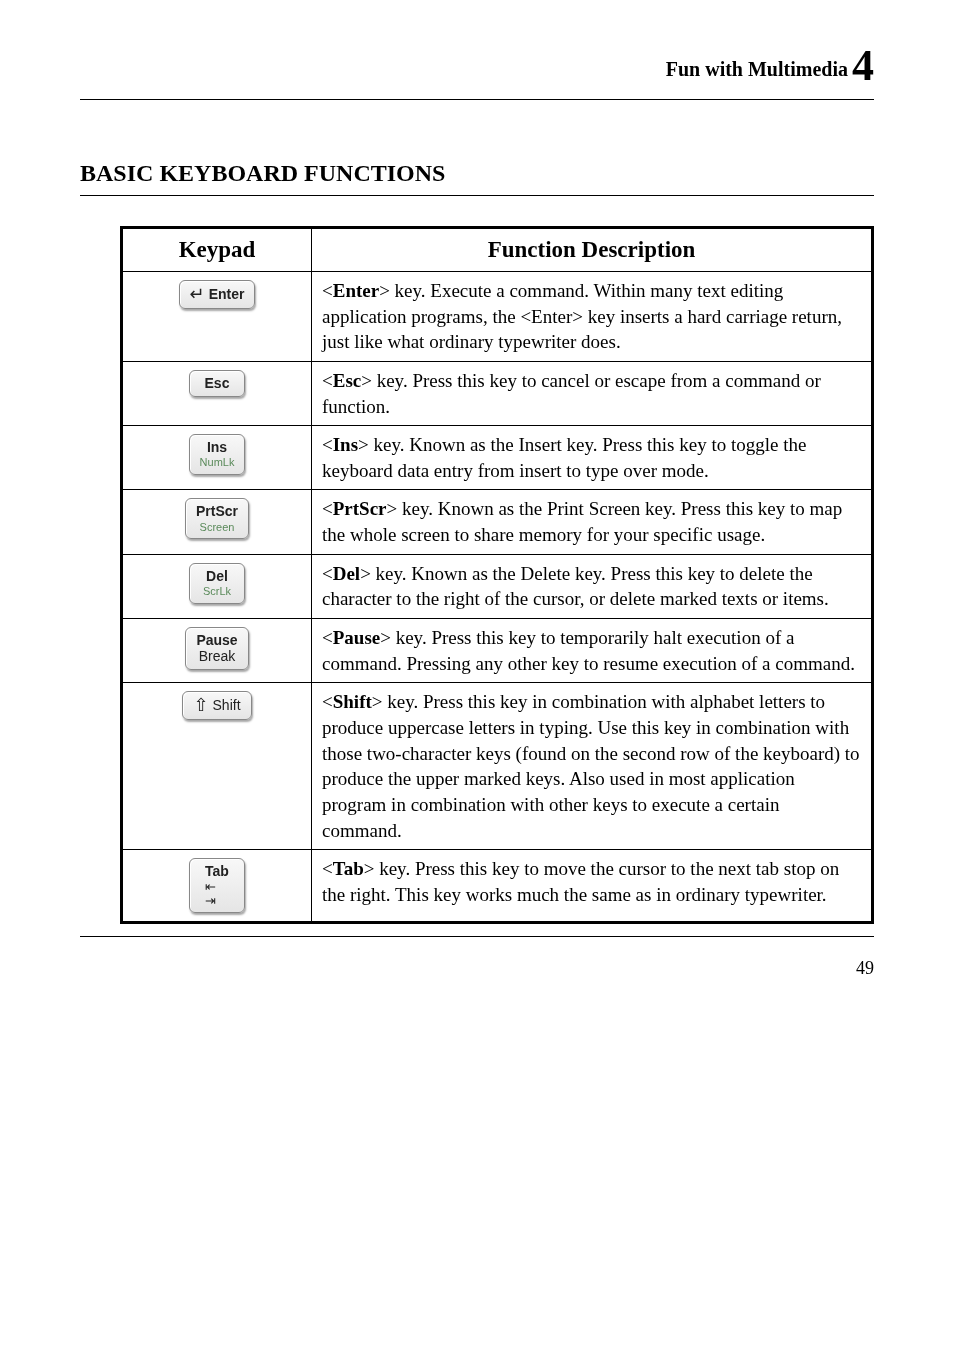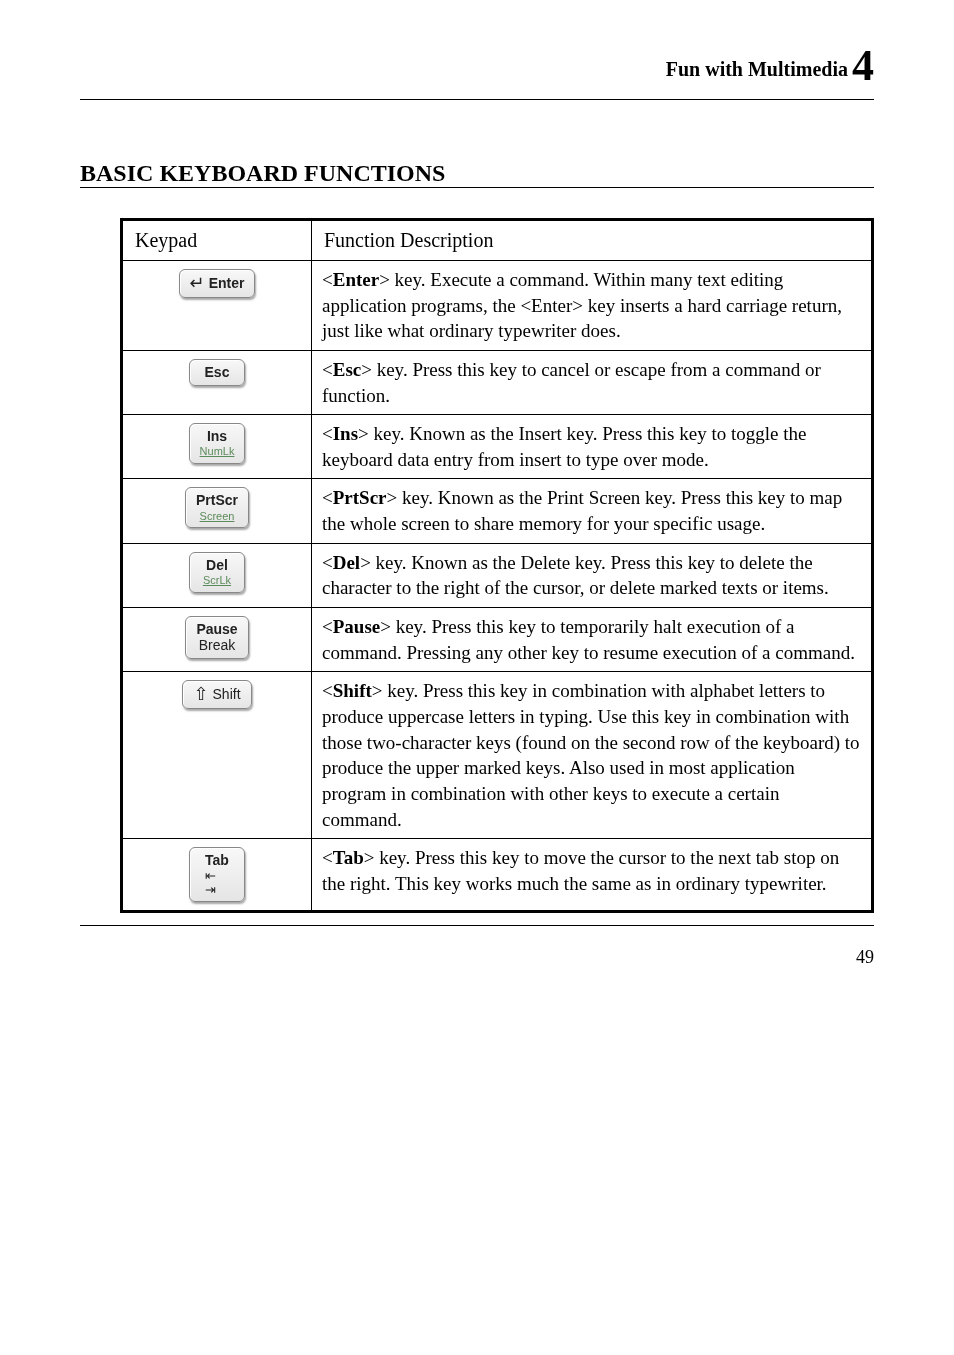--- a/index.html
+++ b/index.html
@@ -26,37 +26,38 @@
     }
     .header-big-number {
       font-size: 44px;
       font-weight: bold;
       vertical-align: -4px;
     }
     .section-title {
       font-size: 24px;
       font-weight: bold;
       border-bottom: 1.5px solid #000;
+      padding-bottom: 8px;
       margin-bottom: 30px;
     }
     .section-title .caps {
       font-variant: small-caps;
     }
     table.kbd-table {
       width: 100%;
       border-collapse: collapse;
       border: 3px solid #000;
       margin-left: 0;
     }
     table.kbd-table th {
       border: 1.5px solid #000;
       padding: 8px 12px;
-      font-size: 20px;
-      font-weight: normal;
-      text-align: left;
+      font-size: 23px;
+      font-weight: bold;
+      text-align: center;
       vertical-align: middle;
     }
     table.kbd-table th.keypad-col {
       width: 190px;
     }
     table.kbd-table td {
       border: 1.5px solid #000;
       vertical-align: top;
     }
     td.keypad-cell {
@@ -88,21 +89,20 @@
     .keycap .primary {
       font-weight: bold;
       display: block;
       white-space: nowrap;
     }
     .keycap .secondary {
       display: block;
       color: #5a8a5a;
       font-size: 11px;
       margin-top: 1px;
-      text-decoration: underline;
     }
     .keycap-row {
       display: inline-flex;
       align-items: center;
       gap: 4px;
       white-space: nowrap;
     }
     .keycap-row .glyph {
       font-size: 18px;
       line-height: 1;

